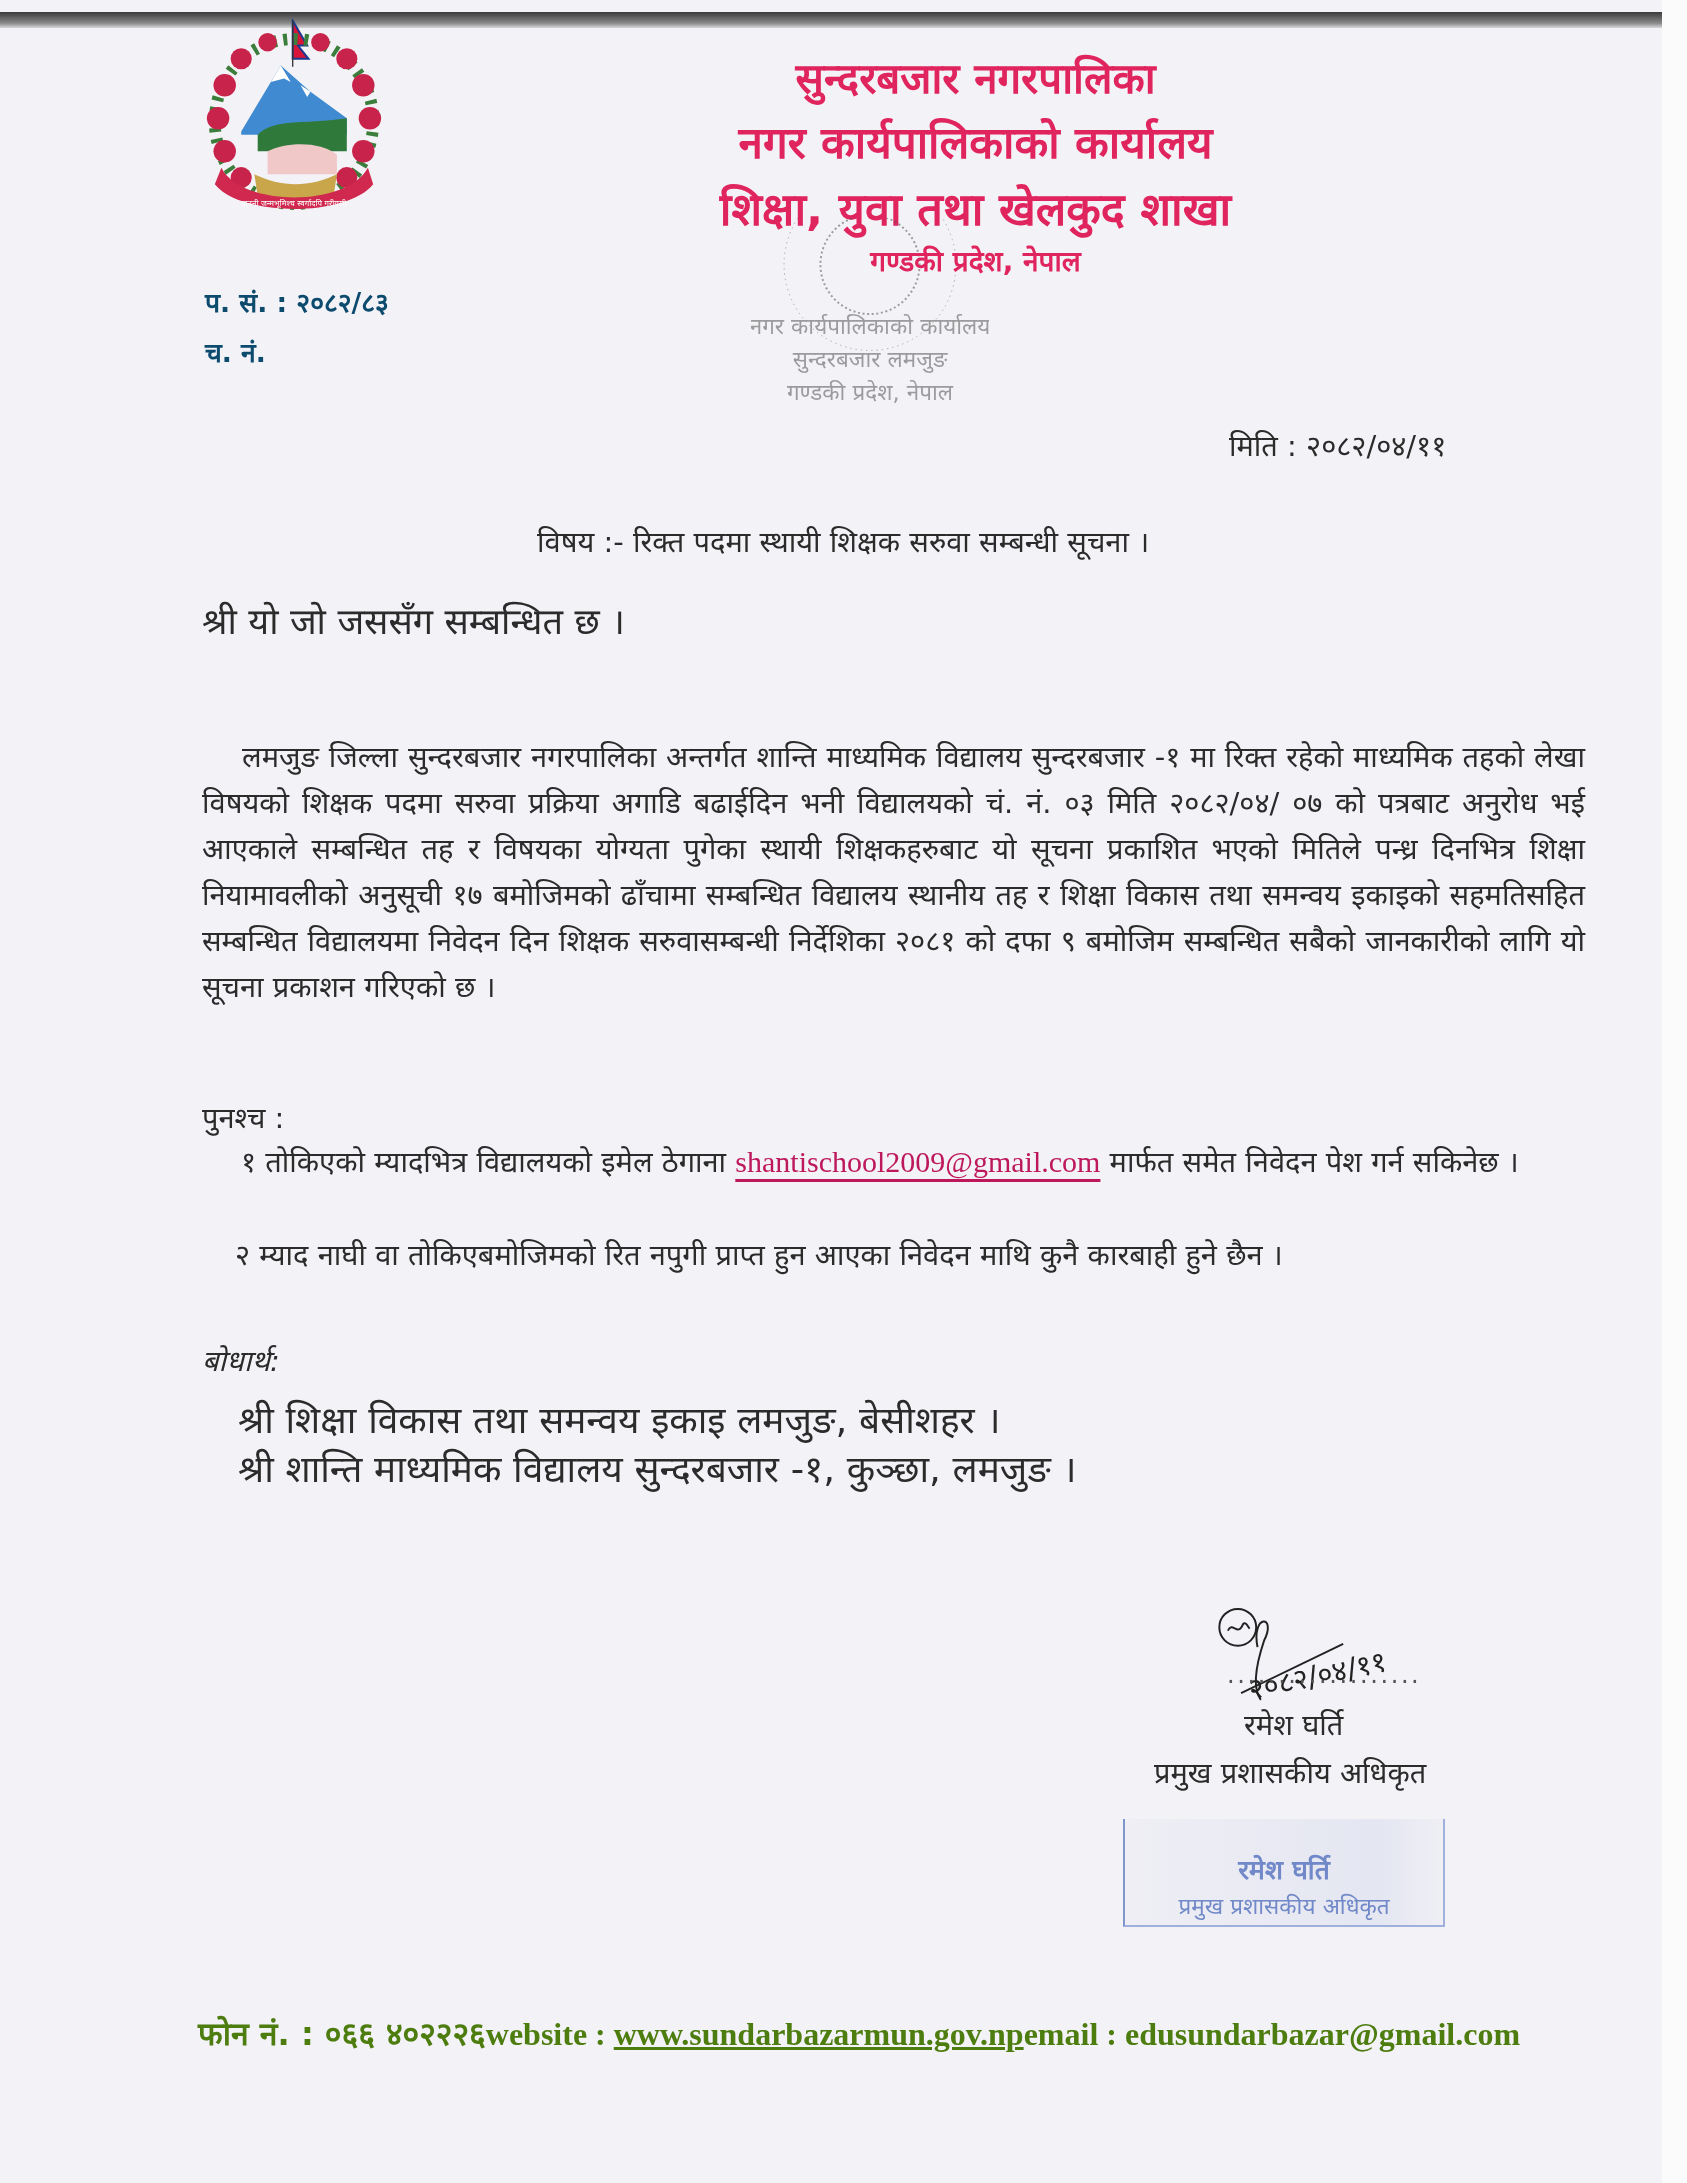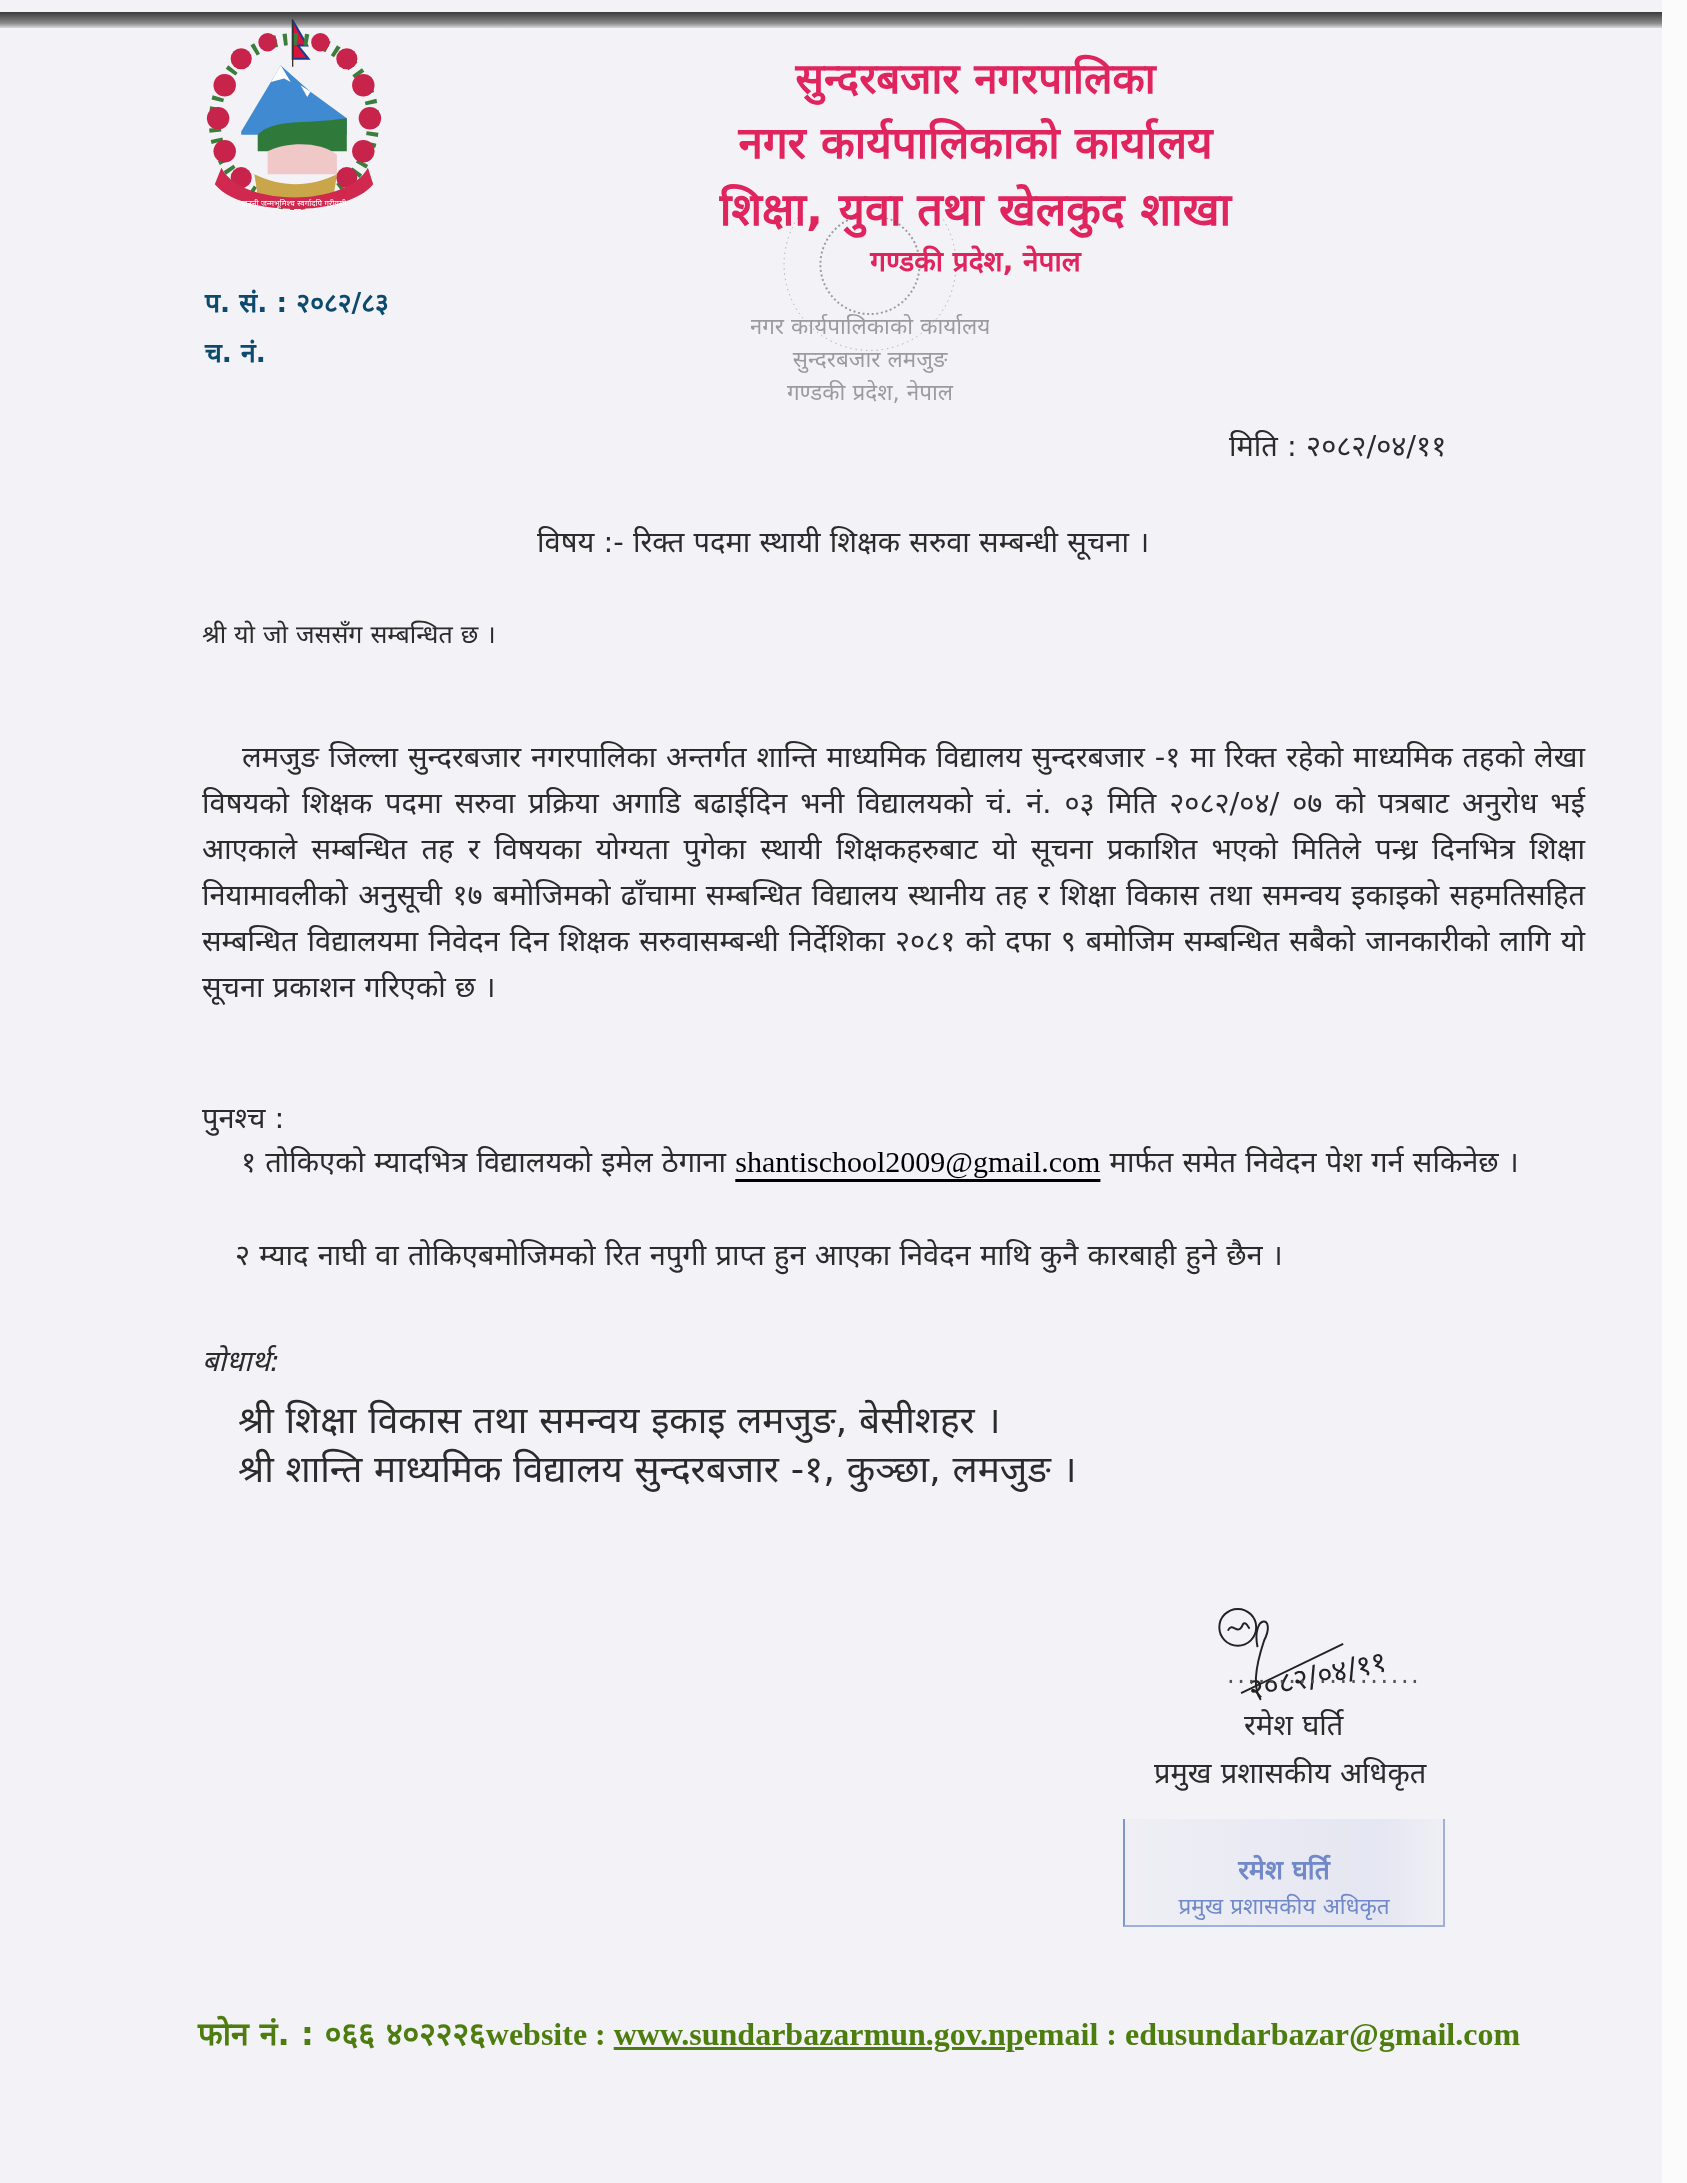--- a/index.html
+++ b/index.html
@@ -29,33 +29,33 @@
     position: absolute; left: 751px; top: 218px; width: 238px; height: 212px;
     opacity: .55;
   }
 
   .ref { position: absolute; left: 205px; color: #0c4a6e; font-size: 26.5px; font-weight: bold; }
   .ref.r1 { top: 284px; }
   .ref.r2 { top: 334px; }
 
   .date { position: absolute; left: 1217px; top: 425px; font-size: 29px; margin-left: 12px; }
   .subject { position: absolute; left: 537px; top: 521px; font-size: 29px; }
-  .salutation { position: absolute; left: 202px; top: 616px; font-size: 25px; }
+  .salutation { position: absolute; left: 202px; top: 596px; font-size: 36px; }
 
   .body-para {
     position: absolute; left: 202px; top: 734px; width: 1383px;
     font-size: 29px; line-height: 46px; text-align: justify;
     text-indent: 40px;
   }
 
   .ps-label { position: absolute; left: 202px; top: 1097px; font-size: 29px; }
   .ps-item { position: absolute; font-size: 29px; }
   .ps1 { left: 241px; top: 1138px; width: 1310px; line-height: 48px; }
   .ps2 { left: 235px; top: 1234px; }
-  .email-link { color: #000000; font-family: "Liberation Serif", serif; font-size: 30px; text-decoration: underline; text-decoration-thickness: 2.6px; text-underline-offset: 6.6px; }
+  .email-link { color: #be185d; font-family: "Liberation Serif", serif; font-size: 30px; text-decoration: underline; text-decoration-thickness: 2.6px; text-underline-offset: 6.6px; }
 
   .cc-label { position: absolute; left: 202px; top: 1340px; font-size: 29px; font-style: italic; }
   .cc-item { position: absolute; left: 238px; font-size: 37px; }
   .cc1 { top: 1393px; }
   .cc2 { top: 1442px; }
 
   .signature { position: absolute; left: 1211px; top: 1601px; width: 238px; height: 112px; }
   .sig-dots { position: absolute; left: 1227px; top: 1661px; font-size: 24px; letter-spacing: 2.6px; color: #555; }
   .signer-name { position: absolute; left: 1244px; top: 1704px; font-size: 29px; }
   .signer-title { position: absolute; left: 1154px; top: 1752px; font-size: 29px; }

